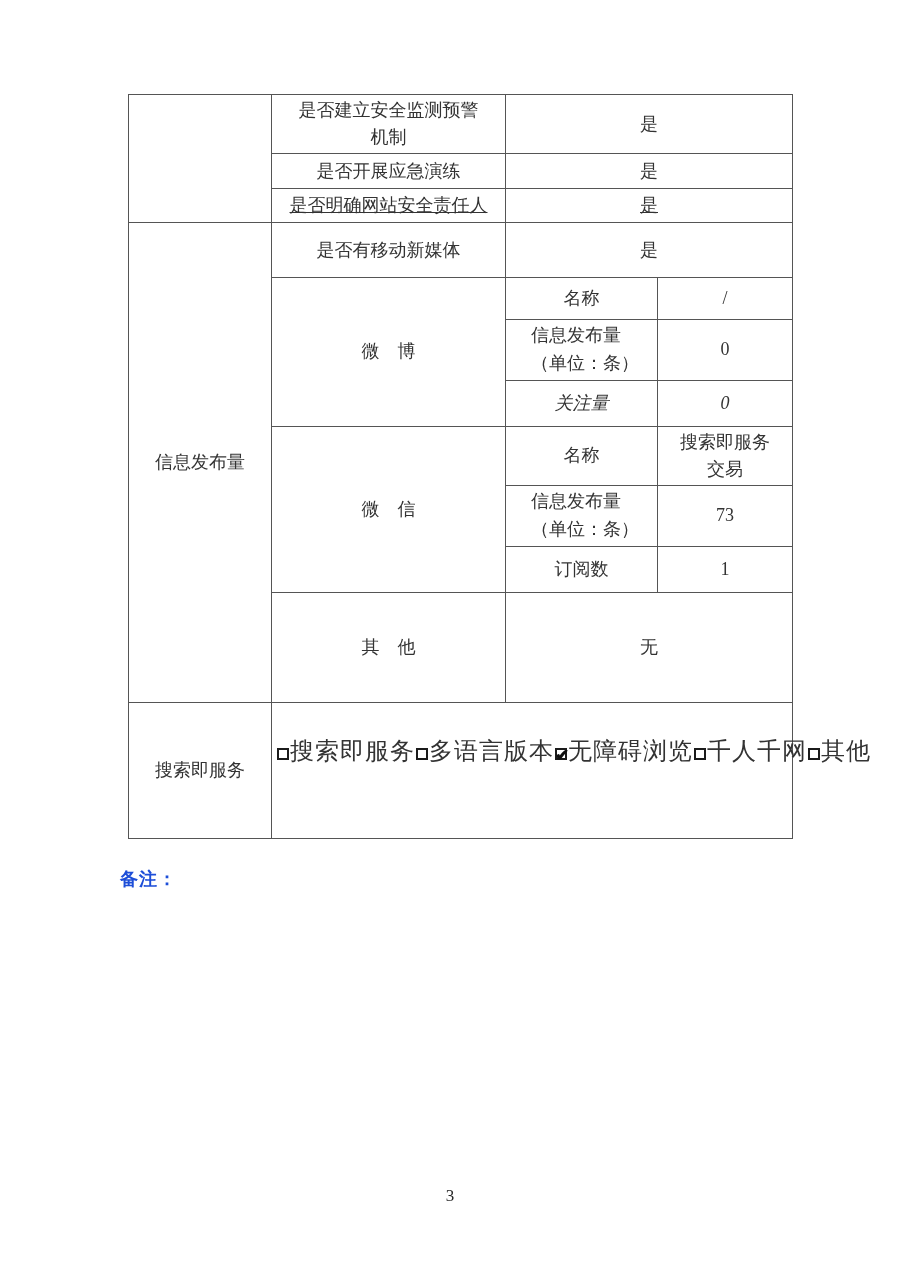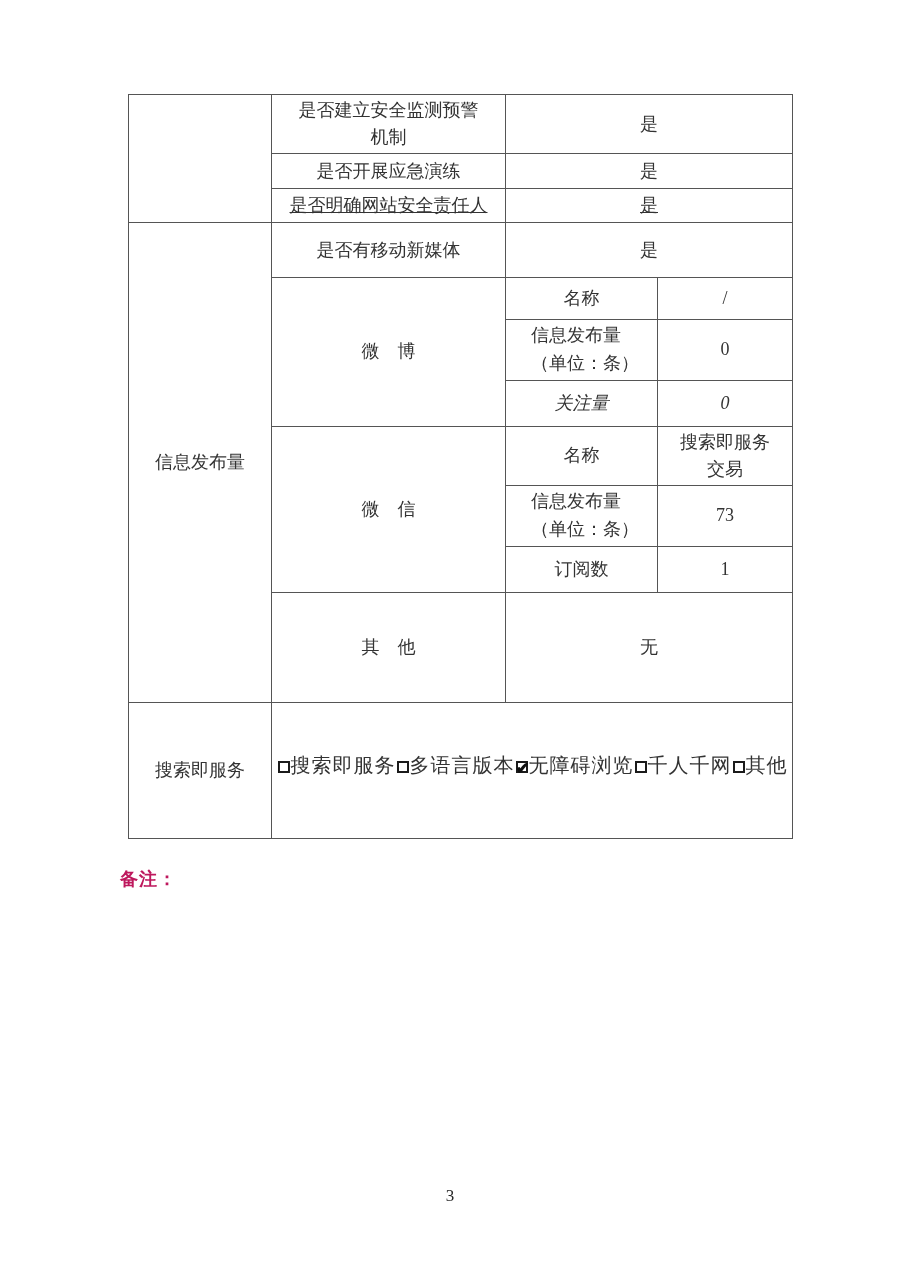--- a/index.html
+++ b/index.html
@@ -24,37 +24,37 @@
     white-space:pre-line;
     padding:2px 4px;
     color:#333333;
   }
   tr.r1 td{height:55px;} tr.r2 td{height:35px;margin-top:28px;} tr.r3 td{height:34px;text-decoration:underline;}
   tr.r4 td{height:55px;} tr.r5 td{height:42px;} tr.r6 td{height:56px;}
   tr.r7 td{height:46px;font-style:italic;} tr.r8 td{height:58px;} tr.r9 td{height:52px;}
   tr.r10 td{height:46px;} tr.r11 td{height:110px;} tr.r12 td{height:136px;}
   td.left-pad { text-align:left; padding-left:25px; line-height:1.55; }
   td.innov-cell {
-    vertical-align:top; padding-top:47px;
-    font-size:20px; letter-spacing:1px; white-space:nowrap;
+    vertical-align:top; padding-top:30px;
+    font-size:24px; letter-spacing:1px; white-space:nowrap;
   }
   .cb {
     display:inline-block; width:12px; height:12px;
     border:2px solid #1b1b1b; background:#ffffff;
     position:relative; vertical-align:-1px; margin:0 1px;
   }
   .cb.checked::after {
     content:"\2714";
     position:absolute; left:-2px; top:-7px;
     font-size:17px; font-weight:bold; color:#101010;
     letter-spacing:0;
   }
   .note {
     position:absolute; left:120px; top:867px;
-    font-weight:bold; font-size:18px; color:#be185d;
+    font-weight:bold; font-size:18px; color:#1d4ed8;
     letter-spacing:1px;
   }
   .pagenum {
     position:absolute; left:0; top:1186px; width:100%;
     text-align:center; font-size:17px; color:#2a2a2a;
   }
 </style>
 </head>
 <body>
 

